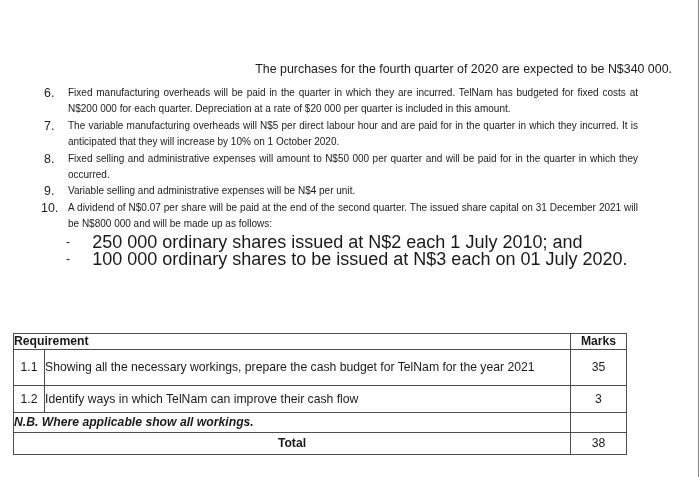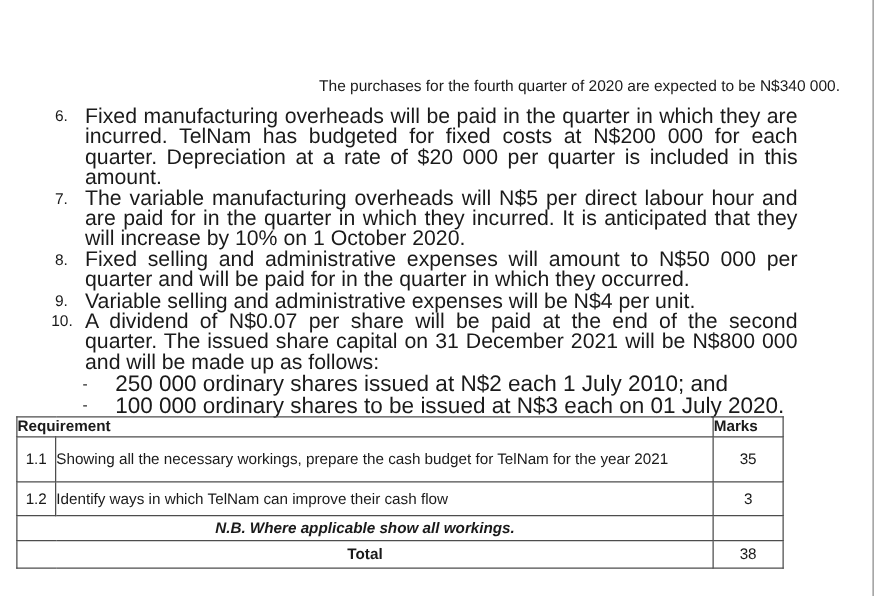--- a/index.html
+++ b/index.html
@@ -65,21 +65,21 @@
     line-height: 16.4px;
     text-align: left;
     padding-left: 3px;
     box-sizing: border-box;
   }
   .li-num.wide {
     padding-left: 0px;
   }
   .li-text {
     flex: 1 1 auto;
-    font-size: 17px;
+    font-size: 10px;
     line-height: 16.4px;
     text-align: justify;
     text-justify: inter-word;
   }
   .li-text.nojustify {
     text-align: left;
   }
 
   
   .dash-list {
@@ -126,21 +126,21 @@
 
   .hdr-req {
     font-weight: bold;
     text-align: left;
     padding: 1px 0 1px 6px;
     height: 15px;
     margin-top: 44px;
   }
   .hdr-marks {
     font-weight: bold;
-    text-align: left;
+    text-align: center;
     padding: 1px 0;
     height: 15px;
   }
   .cell-num {
     text-align: center;
     vertical-align: middle;
   }
   .cell-req {
     text-align: left;
     padding: 2px 4px 2px 6px;
@@ -152,21 +152,21 @@
     vertical-align: middle;
   }
   .row-11 td { height: 35px; }
   .row-12 td { height: 26px; }
   .row-nb td { height: 19px; }
   .row-total td { height: 21px; }
 
   .cell-nb {
     font-weight: bold;
     font-style: italic;
-    text-align: center;
+    text-align: left;
     padding: 1px 0 1px 6px;
   }
   .cell-total {
     font-weight: bold;
     text-align: center;
     padding: 1px 0 1px 6px;
   }
   .cell-total-marks {
     font-weight: normal;
     text-align: center;

